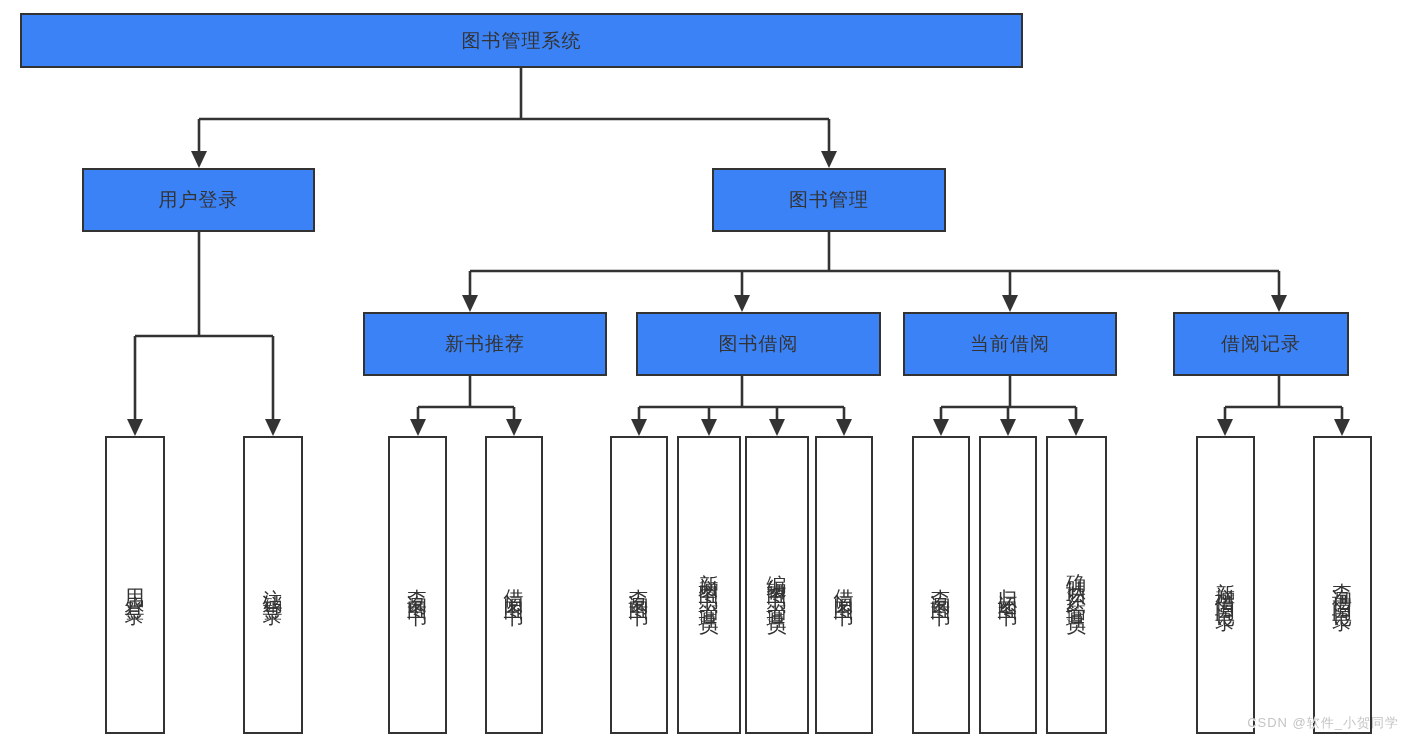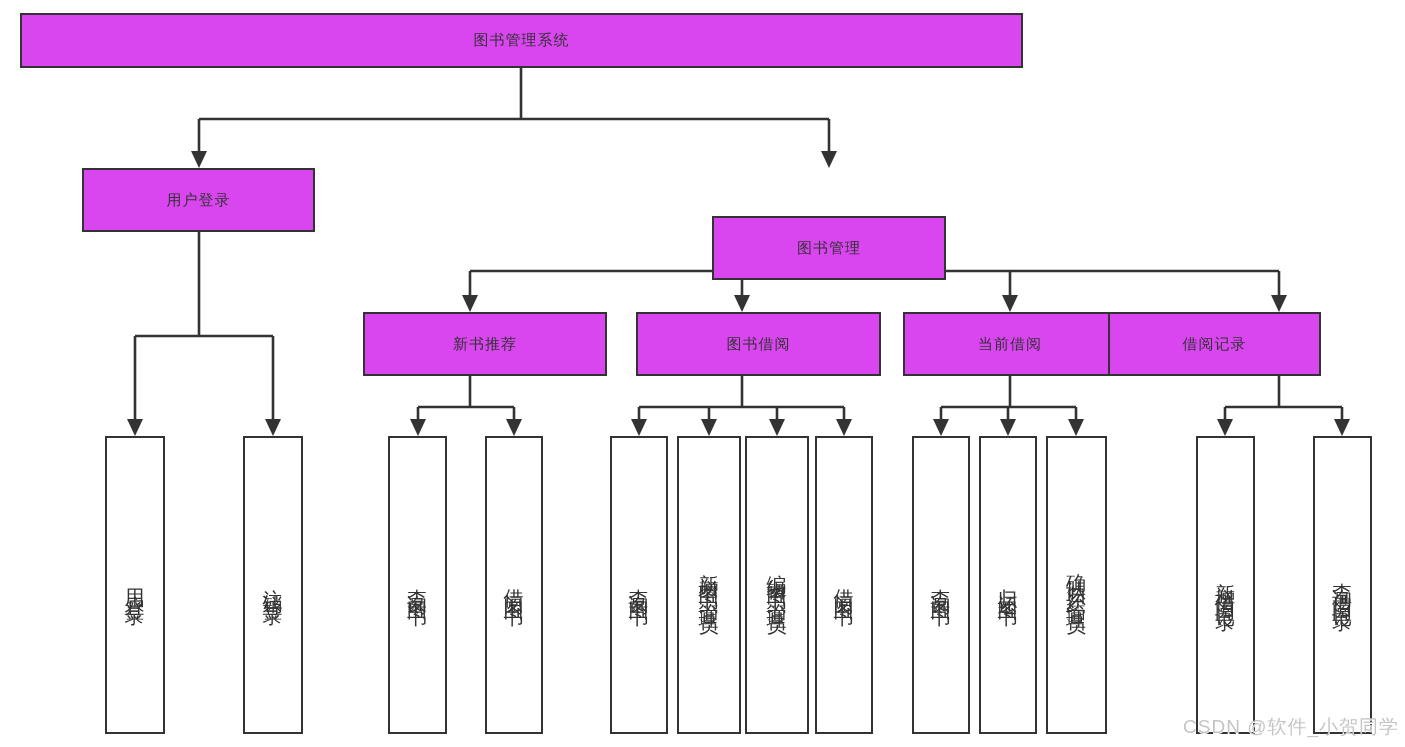--- a/index.html
+++ b/index.html
@@ -11,23 +11,23 @@
     font-family:"Liberation Sans","DejaVu Sans",sans-serif;
     color:#333333;
   }
   #connectors{position:absolute;left:0;top:0;width:1405px;height:747px;}
   #connectors path{stroke:#333333;stroke-width:2.6;fill:none;}
   #connectors polygon{fill:#333333;stroke:none;}
   .node{
     position:absolute;
     box-sizing:border-box;
     border:2px solid #333333;
-    background:#d946ef;
+    background:#3b82f6;
     display:flex;align-items:center;justify-content:center;
-    font-size:15px;
+    font-size:19px;
     letter-spacing:1px;
     text-align:center;
   }
   .leaf{
     position:absolute;
     box-sizing:border-box;
     border:2px solid #333333;
     background:#ffffff;
     display:flex;align-items:center;justify-content:center;
     font-size:20px;
@@ -35,21 +35,21 @@
   .leaf span{
     writing-mode:vertical-rl;
     text-orientation:mixed;
     letter-spacing:6px;
     line-height:1;
     white-space:nowrap;
   }
   #watermark{
     position:absolute;
     right:6px;top:714px;
-    font-size:19px;
+    font-size:13px;
     color:#c5c5c5;
     letter-spacing:1px;
     text-shadow:0 1px 0 #ffffff;
   }
 </style>
 </head>
 <body>
 
 <div id="stage">
 
@@ -111,26 +111,26 @@
     <path d="M1225 407 H1342"></path>
     <path d="M1225 407 V420"></path>
       <polygon points="1225,436 1217,419 1233,419"></polygon>
     <path d="M1342 407 V420"></path>
       <polygon points="1342,436 1334,419 1350,419"></polygon>
   </svg>
 
   <div class="node" style="left:20px;top:13px;width:1003px;height:55px;">图书管理系统</div>
 
   <div class="node" style="left:82px;top:168px;width:233px;height:64px;">用户登录</div>
-  <div class="node" style="left:712px;top:168px;width:234px;height:64px;margin-top:48px;">图书管理</div>
+  <div class="node" style="left:712px;top:168px;width:234px;height:64px;">图书管理</div>
 
   <div class="node" style="left:363px;top:312px;width:244px;height:64px;">新书推荐</div>
   <div class="node" style="left:636px;top:312px;width:245px;height:64px;">图书借阅</div>
   <div class="node" style="left:903px;top:312px;width:214px;height:64px;">当前借阅</div>
-  <div class="node" style="left:1108px;top:312px;width:213px;height:64px;">借阅记录</div>
+  <div class="node" style="left:1173px;top:312px;width:176px;height:64px;">借阅记录</div>
 
   <div class="leaf" style="left:105px;top:436px;width:60px;height:298px;">
     <span>用户登录</span>
   </div>
   <div class="leaf" style="left:243px;top:436px;width:60px;height:298px;">
     <span>注销登录</span>
   </div>
 
   <div class="leaf" style="left:388px;top:436px;width:59px;height:298px;">
     <span>查询图书</span>

